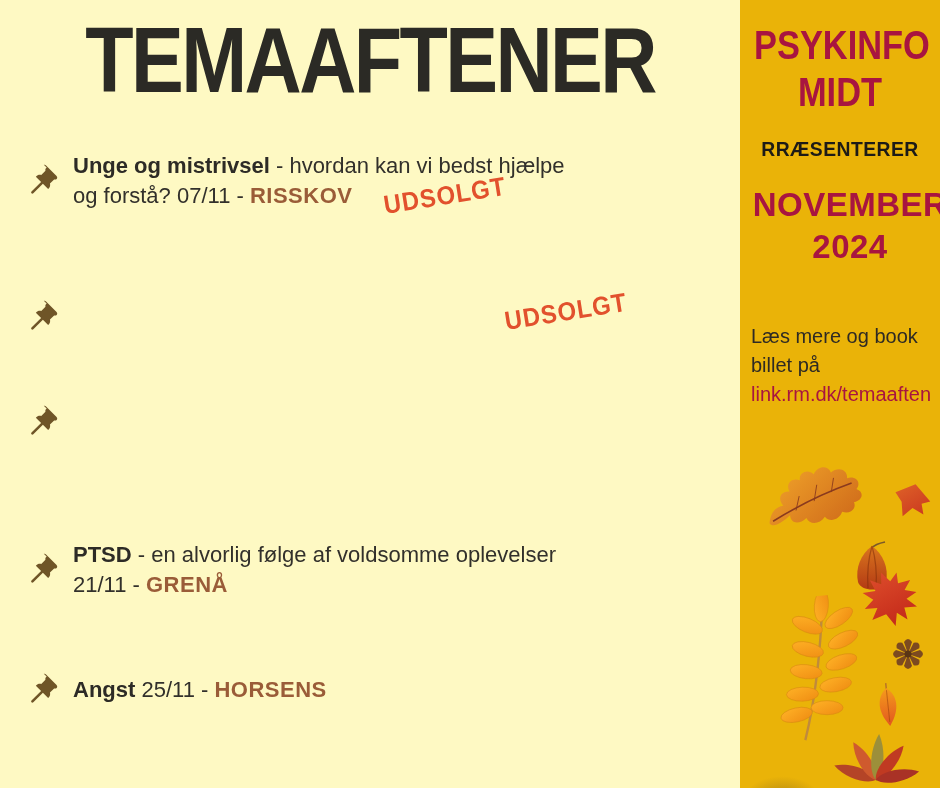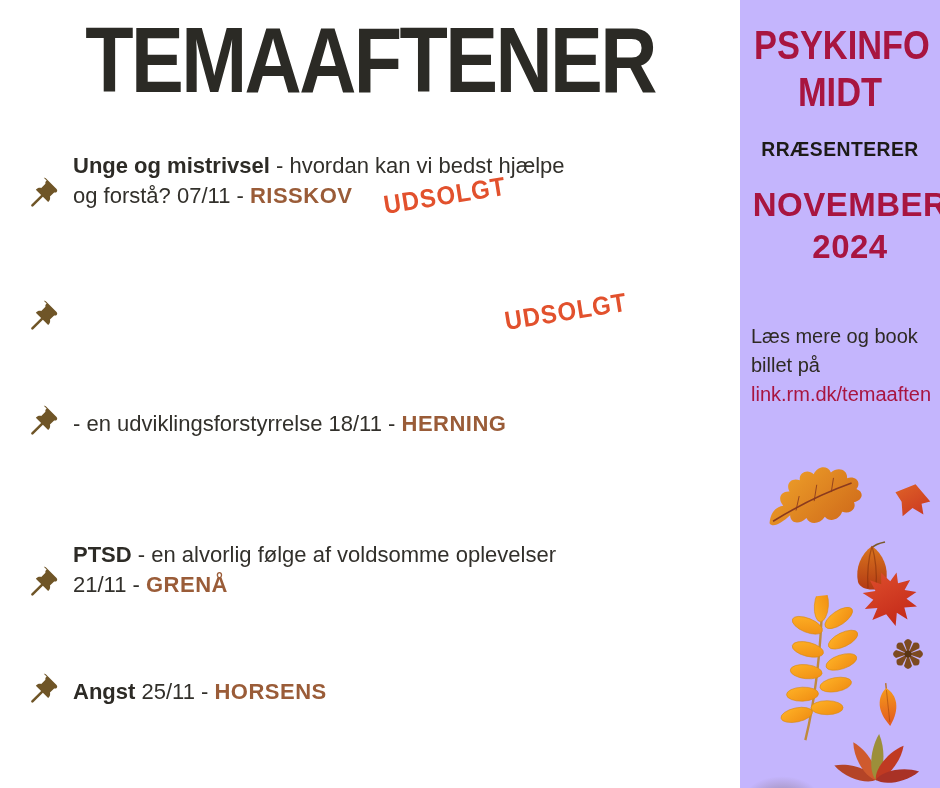--- a/index.html
+++ b/index.html
@@ -5,50 +5,50 @@
   * { margin:0; padding:0; box-sizing:border-box; }
   html,body { width:940px; height:788px; }
   body {
     position:relative;
     font-family:"Liberation Sans","DejaVu Sans",sans-serif;
     background:#e9e6e1;
     overflow:hidden;
   }
   .main {
     position:absolute; left:0; top:0; width:796px; height:788px;
-    background:#ffffff;
+    background:#fef9c3;
   }
   .poster-title {
     position:absolute; left:0; top:8px; width:740px;
     text-align:center;
     font-size:92px; font-weight:800; letter-spacing:-3px;
     color:#2b2a25;
     transform:scaleX(.86);
     transform-origin:50% 50%;
     white-space:nowrap;
   }
   .event {
     position:absolute; left:24px; width:700px;
-    display:flex; gap:13px; align-items:flex-end;
+    display:flex; gap:13px; align-items:center;
   }
   .pin { flex:0 0 36px; width:36px; height:36px; margin-top:-2px; }
   .pin svg { width:36px; height:36px; display:block; }
   .etext { font-size:22px; line-height:30px; color:#32302b; }
   .etext b { font-weight:800; color:#2d2b26; }
   .loc { font-weight:800; color:#9a5c38; letter-spacing:.5px; }
   .soldout {
     position:absolute;
     font-size:26px; font-weight:800; letter-spacing:1px;
     color:#e2512d; white-space:nowrap;
     transform:rotate(-9deg) scaleX(.92);
     transform-origin:0 50%;
   }
   .sidebar {
     position:absolute; left:740px; top:0; width:200px; height:788px;
-    background:#c4b5fd; overflow:hidden;
+    background:#eab308; overflow:hidden;
   }
   .org {
     position:absolute; top:22px; left:0; width:200px; text-align:center;
     color:#a81540; font-weight:800; font-size:40px; line-height:47px;
     transform:scaleX(.86); transform-origin:50% 0;
     white-space:nowrap;
   }
   .presents {
     position:absolute; top:137px; left:0; width:200px; text-align:center;
     color:#1d1b17; font-weight:700; font-size:21px; letter-spacing:.5px;
@@ -100,21 +100,20 @@
   </div>
   <div class="soldout" style="left:505px; top:306px">UDSOLGT</div>
 
   <div class="event" style="top:405px">
     <span class="pin">
       <svg viewBox="0 0 24 24">
           <path fill="#6f5527" d="M13.2 1.9c.5-.1 1.1 0 1.5.4l7 7c.5.5.6 1.3.2 1.8-.4.5-1.1.7-1.8.5l-2.8 2.8c.3 1.1.1 2.3-.7 3.1l-.5.5-3.5-3.5-6.4 6.4c-.3.3-.9.3-1.2 0-.3-.3-.3-.9 0-1.2l6.4-6.4-3.5-3.5.5-.5c.8-.8 2-1 3.1-.7l2.8-2.8c-.2-.7 0-1.4.5-1.8.1-.1.3-.1.4-.1z"></path>
         </svg>
     </span>
     <div class="etext">
-      <div class="eline"><span>- en udviklingsforstyrrelse 18/11 - </span><span class="loc">HERNING</span></div>
     </div>
   </div>
 
   <div class="event" style="top:540px">
     <span class="pin">
       <svg viewBox="0 0 24 24">
           <path fill="#6f5527" d="M13.2 1.9c.5-.1 1.1 0 1.5.4l7 7c.5.5.6 1.3.2 1.8-.4.5-1.1.7-1.8.5l-2.8 2.8c.3 1.1.1 2.3-.7 3.1l-.5.5-3.5-3.5-6.4 6.4c-.3.3-.9.3-1.2 0-.3-.3-.3-.9 0-1.2l6.4-6.4-3.5-3.5.5-.5c.8-.8 2-1 3.1-.7l2.8-2.8c-.2-.7 0-1.4.5-1.8.1-.1.3-.1.4-.1z"></path>
         </svg>
     </span>
     <div class="etext">

